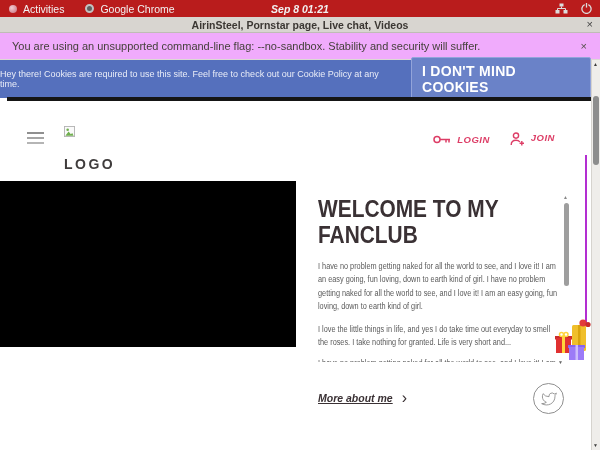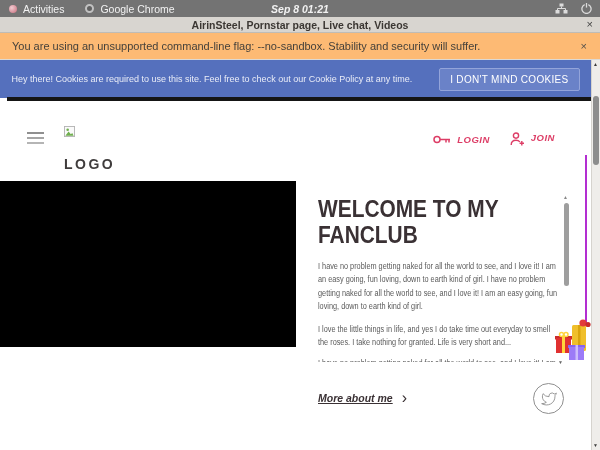--- a/index.html
+++ b/index.html
@@ -1,47 +1,47 @@
 <!DOCTYPE html>
 <html><head>
 <meta charset="utf-8">
 <style>
   * { margin:0; padding:0; box-sizing:border-box; }
   html,body { width:600px; height:450px; overflow:hidden; }
   body { font-family:"Liberation Sans", sans-serif; background:#fff; }
   .stage { position:relative; width:600px; height:450px; background:#fff; overflow:hidden; }
 
   
-  .top-bar { position:absolute; left:0; top:0; width:600px; height:17px; background:#737373;
+  .top-bar { position:absolute; left:0; top:0; width:600px; height:17px; background:#b91c1c;
              color:#f2f2f2; display:flex; align-items:center; font-size:10.5px; }
   .tb-left { display:flex; align-items:center; gap:6px; padding-left:9px; }
   .rec-dot { width:8px; height:8px; border-radius:50%;
              background:radial-gradient(circle at 35% 35%, #f2ccd2, #c76d7b); }
   .tb-chrome { display:flex; align-items:center; gap:6px; margin-left:21px; }
   .chrome-ic { width:9px; height:9px; border-radius:50%; border:2px solid #c2c2c2; background:#616161; }
   .tb-clock { position:absolute; left:0; right:0; text-align:center; font-weight:700; font-size:10.5px;font-style:italic; }
   .tb-right { position:absolute; right:8px; top:0; height:17px; display:flex; align-items:center; gap:13px; }
 
   
   .title-bar { position:absolute; left:0; top:17px; width:600px; height:16px; background:#d8d5d0;
                border-bottom:1px solid #bfbcb6; display:flex; align-items:center; justify-content:center; }
   .title-bar .t { font-size:10.5px; font-weight:700; color:#3b3733;text-align:center; }
   .title-close { position:absolute; right:7px; top:1px; font-size:11px; color:#444; cursor:default; }
 
   
-  .flag-bar { position:absolute; left:0; top:33px; width:600px; height:27px; background:#fdba74;
+  .flag-bar { position:absolute; left:0; top:33px; width:600px; height:27px; background:#f0abfc;
               border-bottom:1px solid #dcd9d4; display:flex; align-items:center; padding:0 12px; }
   .flag-bar .m { font-size:11px; color:#45413b; }
   .flag-close { position:absolute; right:13px; font-size:11px; color:#55514b; }
 
   
   .cookie-bar { position:absolute; left:0; top:60px; width:591px; height:38px; background:#5570bd;
                 display:flex; align-items:center; justify-content:center; gap:27px; }
   .cookie-bar .m { font-size:9px; color:#e9ecf7; }
-  .cookie-btn { font-size:10px; font-weight:400; color:#fff; background:#6a82c8;
+  .cookie-btn { font-size:14px; font-weight:700; color:#fff; background:#6a82c8;
                 border:1px solid #93a4da; border-radius:2px; padding:5px 10px; letter-spacing:.3px; }
   .cookie-edge { position:absolute; left:7px; top:97px; width:584px; height:4px; background:#151515; }
 
   
   .hamburger { position:absolute; left:27px; top:132px; width:17px; }
   .hamburger span { display:block; height:2px; background:#8f8f8f; margin-bottom:3px; }
   .hamburger span:nth-child(2){ background:#a5a5a5; }
   .hamburger span:nth-child(3){ background:#b5b5b5; }
   .logo { position:absolute; left:64px; top:123px; }
   .logo-text { font-size:14px; font-weight:700; letter-spacing:2.5px; color:#3f3c3c; margin-top:15px; }

